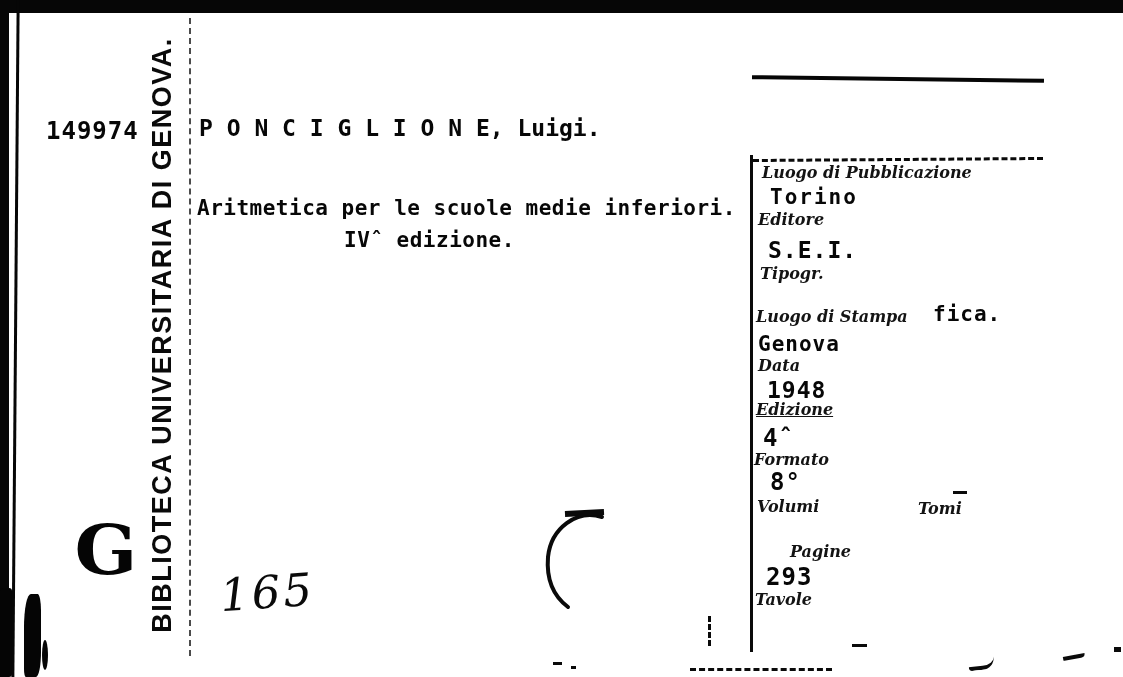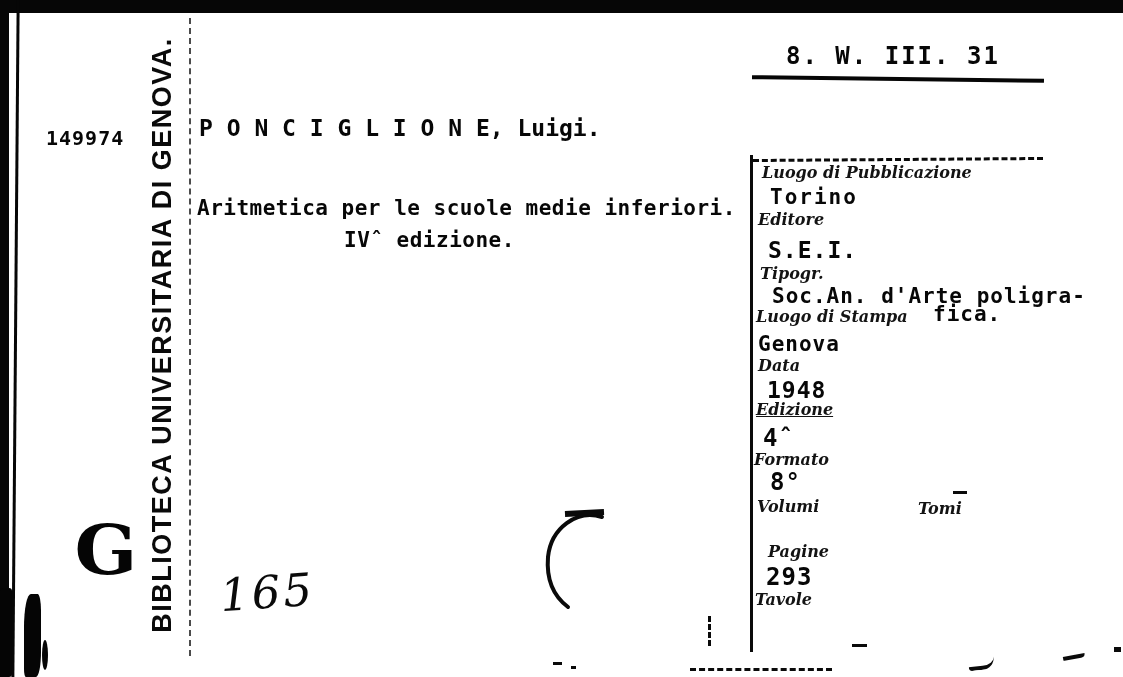--- a/index.html
+++ b/index.html
@@ -18,21 +18,21 @@
   .blotch2{left:24px;top:594px;width:17px;height:83px;background:#050505;border-radius:40% 20% 30% 10%;}
   .blotch3{left:42px;top:640px;width:6px;height:30px;background:#050505;border-radius:50%;}
   
   .vstamp{
     left:162px;top:335px;transform:translate(-50%,-50%) rotate(-90deg);
     font-family:"Liberation Sans", sans-serif;font-weight:700;font-size:27px;
     letter-spacing:1.5px;white-space:nowrap;color:#0a0a0a;
   }
   .fold{left:189px;top:18px;width:0;height:638px;border-left:2px dashed #2b2b2b;opacity:.85;}
   
-  .accno{left:46px;top:126px;font-size:20px;letter-spacing:1px;}
+  .accno{left:46px;top:117px;font-size:24px;letter-spacing:1px;}
   .heading{left:199px;top:115px;font-size:23px;}
   .title1{left:197px;top:196px;font-size:21px;letter-spacing:.5px;}
   .title2{left:344px;top:228px;font-size:21px;letter-spacing:.5px;}
   .shelf{left:786px;top:42px;font-size:24px;letter-spacing:2px;}
   .shelf-underline{left:752px;top:77px;width:292px;height:4px;background:#060606;transform:rotate(.7deg);}
   
   .gstamp{left:76px;top:508px;font-family:"DejaVu Serif", serif;font-weight:700;font-size:70px;color:#050505;transform:scaleX(1.05);}
   .hand165{left:220px;top:566px;font-family:"DejaVu Serif", serif;font-style:italic;font-size:45px;font-weight:400;color:#0a0a0a;transform:rotate(-4deg);letter-spacing:3px;}
   
   .box-left{left:749px;top:155px;width:3px;height:497px;background:#0a0a0a;border-left:1px solid #fff;}
@@ -58,63 +58,61 @@
   <div class="abs blotch3"></div>
 
   <div class="abs vstamp">BIBLIOTECA UNIVERSITARIA DI GENOVA.</div>
   <div class="abs fold"></div>
 
   <div class="abs typed accno">149974</div>
   <div class="abs typed title1">Aritmetica per le scuole medie inferiori.</div>
   <div class="abs typed heading">P O N C I G L I O N E, Luigi.</div>
   <div class="abs typed title2">IVˆ edizione.</div>
 
-  <div class="abs typed shelf">8. W. III. 31</div>
   <div class="abs shelf-underline"></div>
 
   <div class="abs gstamp">G</div>
   <div class="abs hand165">165</div>
 
   <svg class="abs" style="left:505px;top:500px;" width="120" height="120">
     <path d="M97 17 C 72 9, 46 28, 43 57 C 41 82, 51 98, 63 107" stroke="#0a0a0a" stroke-width="4" fill="none" stroke-linecap="round"></path>
     <path d="M60 14 L 99 12" stroke="#0a0a0a" stroke-width="6" fill="none"></path>
   </svg>
 
   <div class="abs box-left"></div>
   <div class="abs box-top"></div>
 
   <div class="abs lbl f-lbl" style="left:762px;top:163px;">Luogo di Pubblicazione</div>
   <div class="abs typed f-val" style="left:770px;top:185px;letter-spacing:2px;">Torino</div>
 
   <div class="abs lbl f-lbl" style="left:758px;top:210px;">Editore</div>
   <div class="abs typed f-val" style="left:768px;top:237px;font-size:23px;">S.E.I.</div>
 
   <div class="abs lbl f-lbl" style="left:760px;top:264px;text-align:right;">Tipogr.</div>
-  <div class="abs typed f-val" style="left:772px;top:284px;">Soc.An. d'Arte poligra-</div>
   <div class="abs typed f-val" style="left:903px;top:302px;margin-left:30px;">fica.</div>
 
   <div class="abs lbl f-lbl" style="left:756px;top:307px;">Luogo di Stampa</div>
   <div class="abs typed f-val" style="left:758px;top:332px;">Genova</div>
 
   <div class="abs lbl f-lbl" style="left:758px;top:356px;">Data</div>
   <div class="abs typed f-val" style="left:767px;top:377px;font-size:23px;">1948</div>
 
   <div class="abs lbl f-lbl" style="left:756px;top:400px;text-decoration:underline;">Edizione</div>
   <div class="abs typed f-val" style="left:763px;top:424px;font-size:24px;">4ˆ</div>
 
   <div class="abs lbl f-lbl" style="left:754px;top:450px;">Formato</div>
   <div class="abs typed f-val" style="left:770px;top:468px;font-size:24px;">8°</div>
 
   <div class="abs lbl f-lbl" style="left:757px;top:497px;">Volumi</div>
   <div class="abs typed f-val" style="left:830px;top:497px;"></div>
   <div class="abs lbl f-lbl" style="left:918px;top:499px;">Tomi</div>
   <div class="abs typed f-val" style="left:975px;top:499px;"></div>
   <div class="abs mark" style="left:953px;top:491px;width:14px;height:3px;"></div>
 
-  <div class="abs lbl f-lbl" style="left:768px;top:542px;">Pagine</div>
+  <div class="abs lbl f-lbl" style="left:790px;top:542px;">Pagine</div>
   <div class="abs typed f-val" style="left:766px;top:563px;font-size:24px;">293</div>
 
   <div class="abs lbl f-lbl" style="left:755px;top:590px;">Tavole</div>
   <div class="abs typed f-val" style="left:820px;top:590px;"></div>
 
   <div class="abs mark" style="left:553px;top:662px;width:9px;height:3px;"></div>
   <div class="abs mark" style="left:571px;top:666px;width:5px;height:3px;"></div>
   <div class="abs dash-row"></div>
   <div class="abs vdots"></div>
   <div class="abs mark" style="left:852px;top:644px;width:15px;height:3px;"></div>

